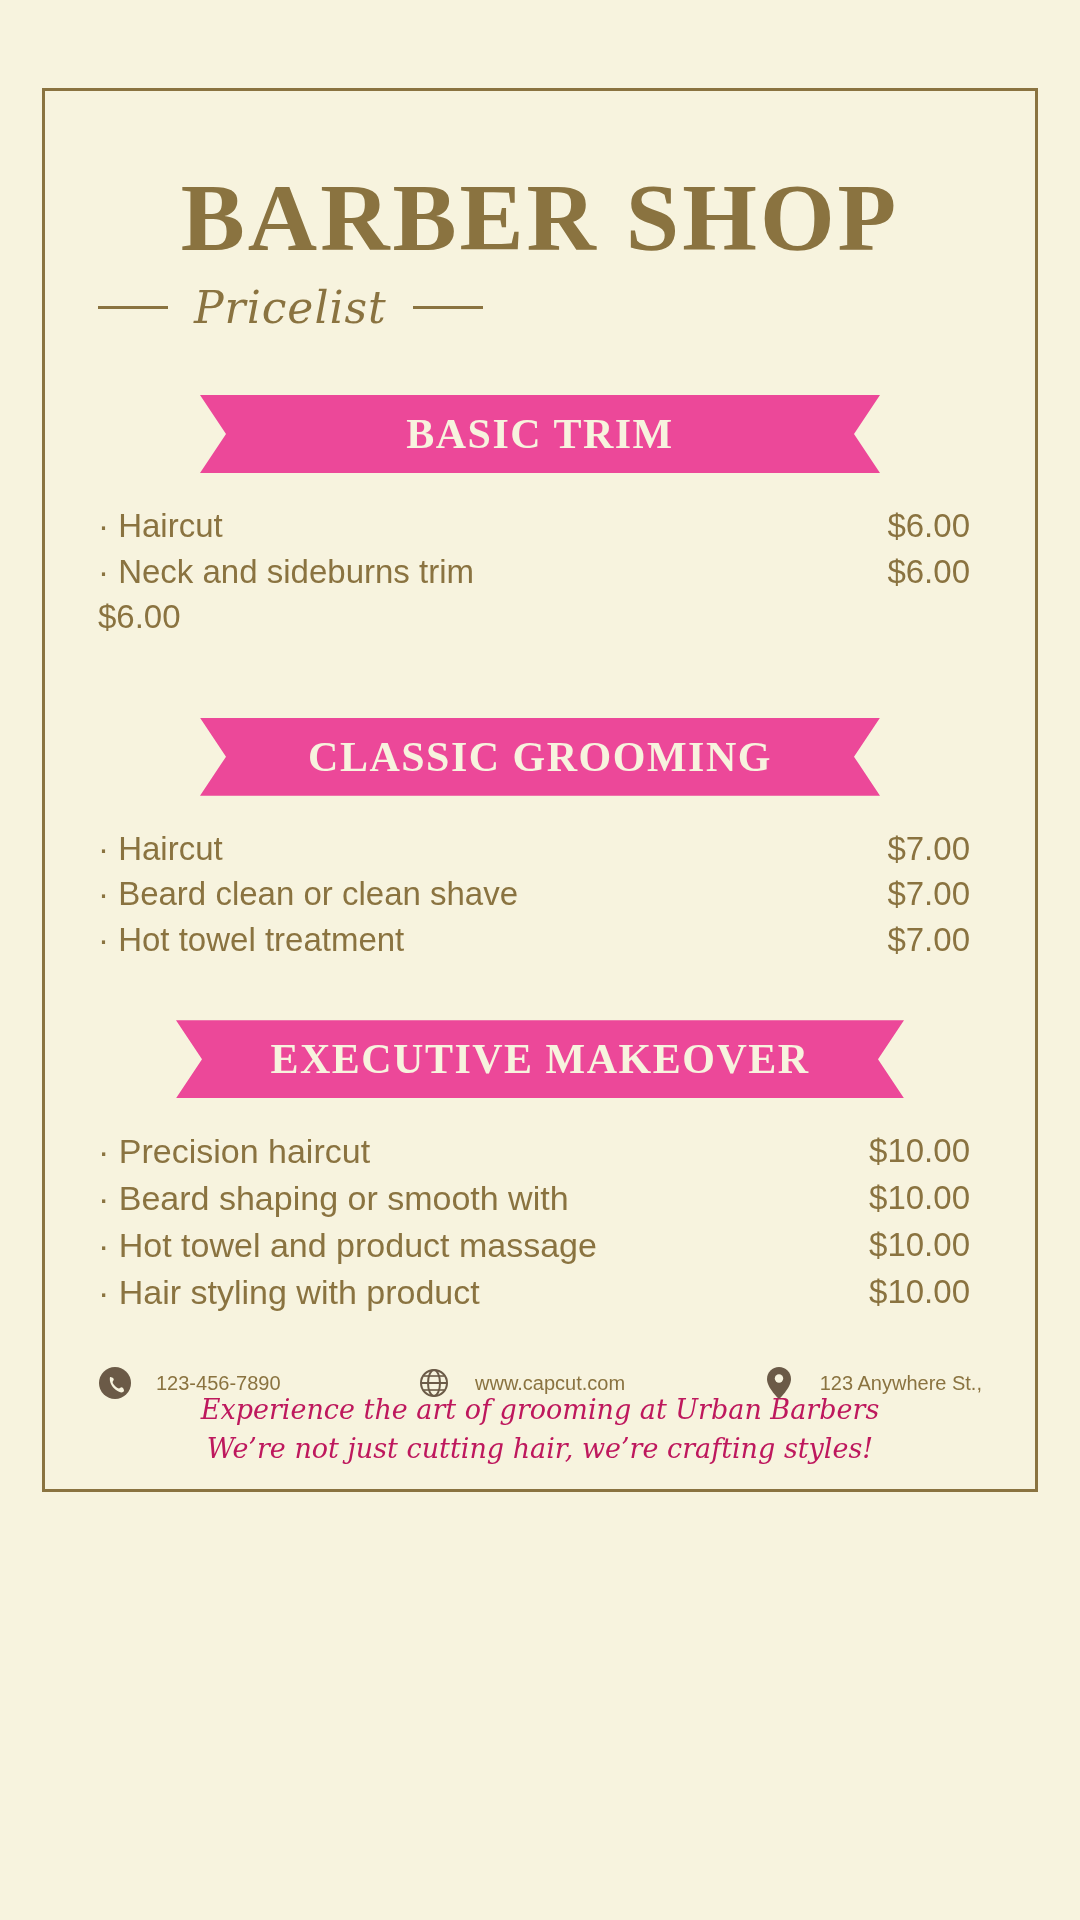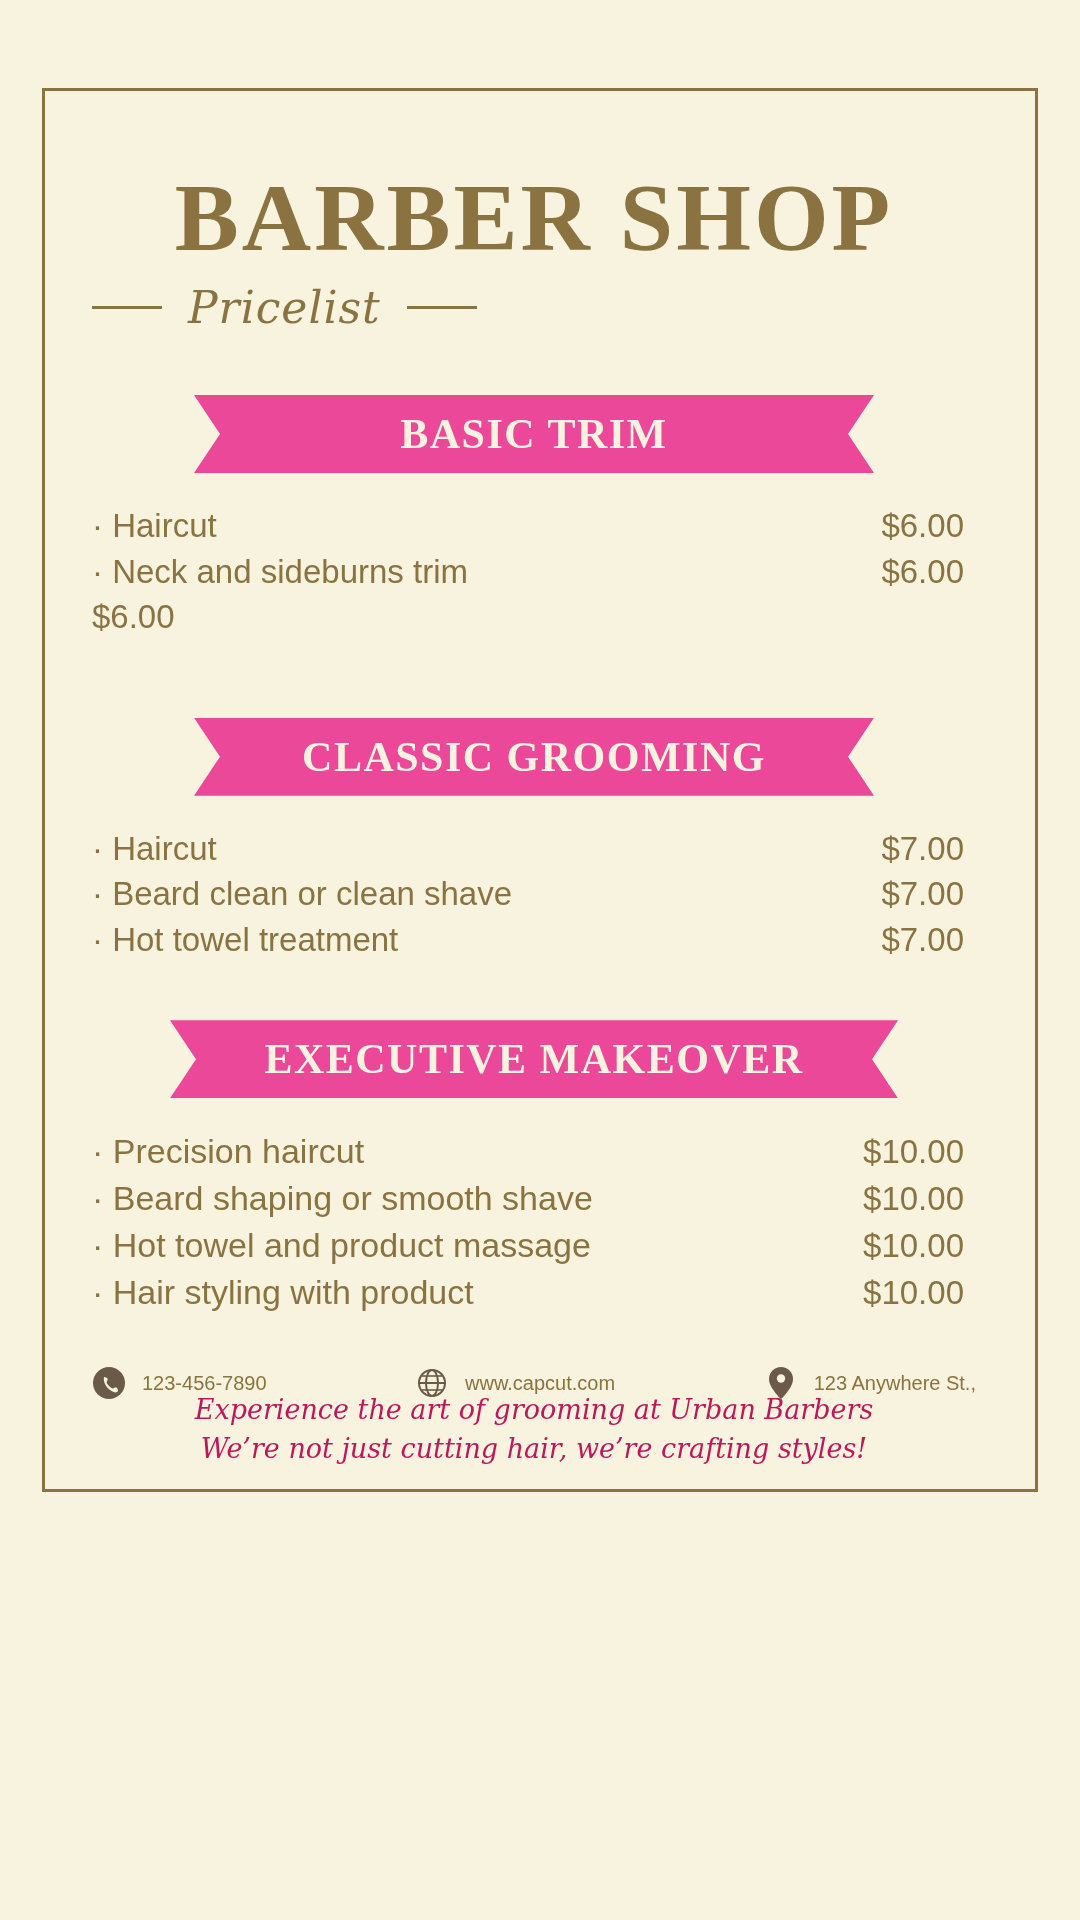--- a/index.html
+++ b/index.html
@@ -24,21 +24,21 @@
     position: absolute;
     left: 42px;
     top: 88px;
     width: 996px;
     height: 1404px;
     border: 3px solid #8a7340;
     box-sizing: border-box;
   }
   .inner {
     position: absolute;
-    left: 36px;
+    left: 42px;
     top: 88px;
     width: 996px;
     height: 1404px;
     box-sizing: border-box;
     padding: 0 56px;
   }
 
   
   .title {
     margin: 0;
@@ -89,21 +89,21 @@
   .banner-wrap-2 { margin: 78px 102px 0 102px; }
   .banner-wrap-3 { margin: 58px 78px 0 78px; }
 
   
   .items {
     margin-top: 30px;
     padding: 0 12px 0 0;
   }
   .item {
     display: flex;
-    align-items: center;
+    align-items: flex-start;
     justify-content: space-between;
     font-size: 33px;
     color: #8a7340;
     line-height: 1.32;
     padding: 1px 0;
   }
   .item .name { white-space: nowrap; }
   .item .price { white-space: nowrap; font-size: 33px; }
 
   .items.group3 .item { font-size: 34px; }
@@ -125,21 +125,21 @@
     left: 56px;
     right: 56px;
     bottom: 92px;
     display: flex;
     align-items: center;
     justify-content: space-between;
   }
   .contact {
     display: flex;
     align-items: center;
-    gap: 16px;
+    gap: 24px;
     font-size: 20px;
     color: #8a7340;
   }
   .contact-icon {
     width: 34px;
     height: 34px;
     flex: 0 0 34px;
     display: inline-flex;
     align-items: center;
     justify-content: center;
@@ -199,21 +199,21 @@
 
     <div class="banner-wrap-3">
       <div class="banner">EXECUTIVE MAKEOVER</div>
     </div>
     <div class="items group3">
       <div class="item">
         <span class="name">· Precision haircut</span>
         <span class="price">$10.00</span>
       </div>
       <div class="item">
-        <span class="name">· Beard shaping or smooth shave</span>
+        <span class="name">· Beard shaping or smooth with</span>
         <span class="price">$10.00</span>
       </div>
       <div class="item">
         <span class="name">· Hot towel and product massage</span>
         <span class="price">$10.00</span>
       </div>
       <div class="item">
         <span class="name">· Hair styling with product</span>
         <span class="price">$10.00</span>
       </div>

